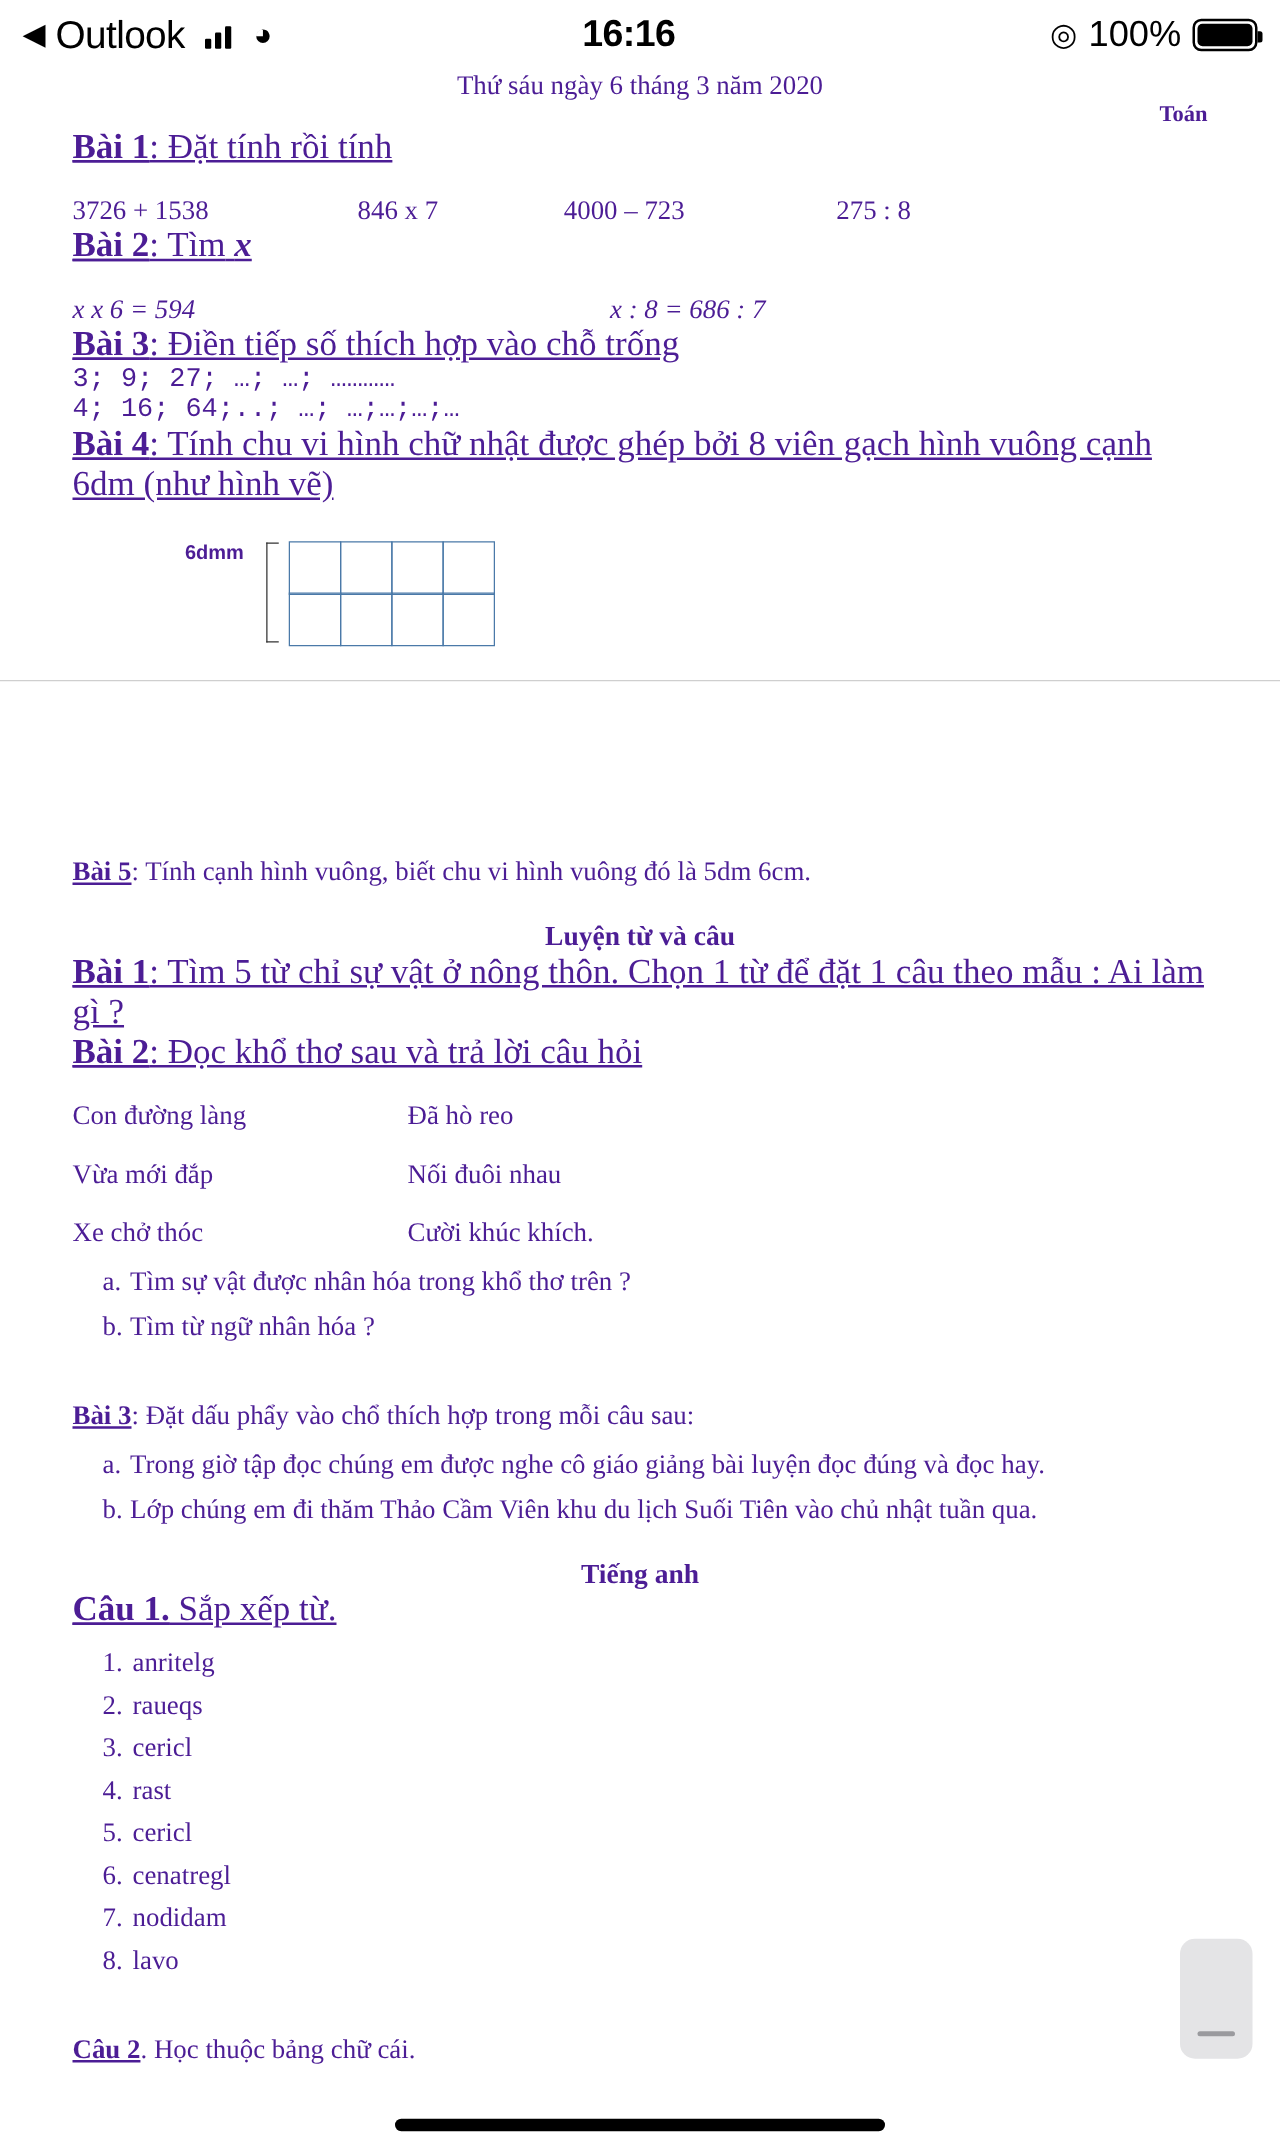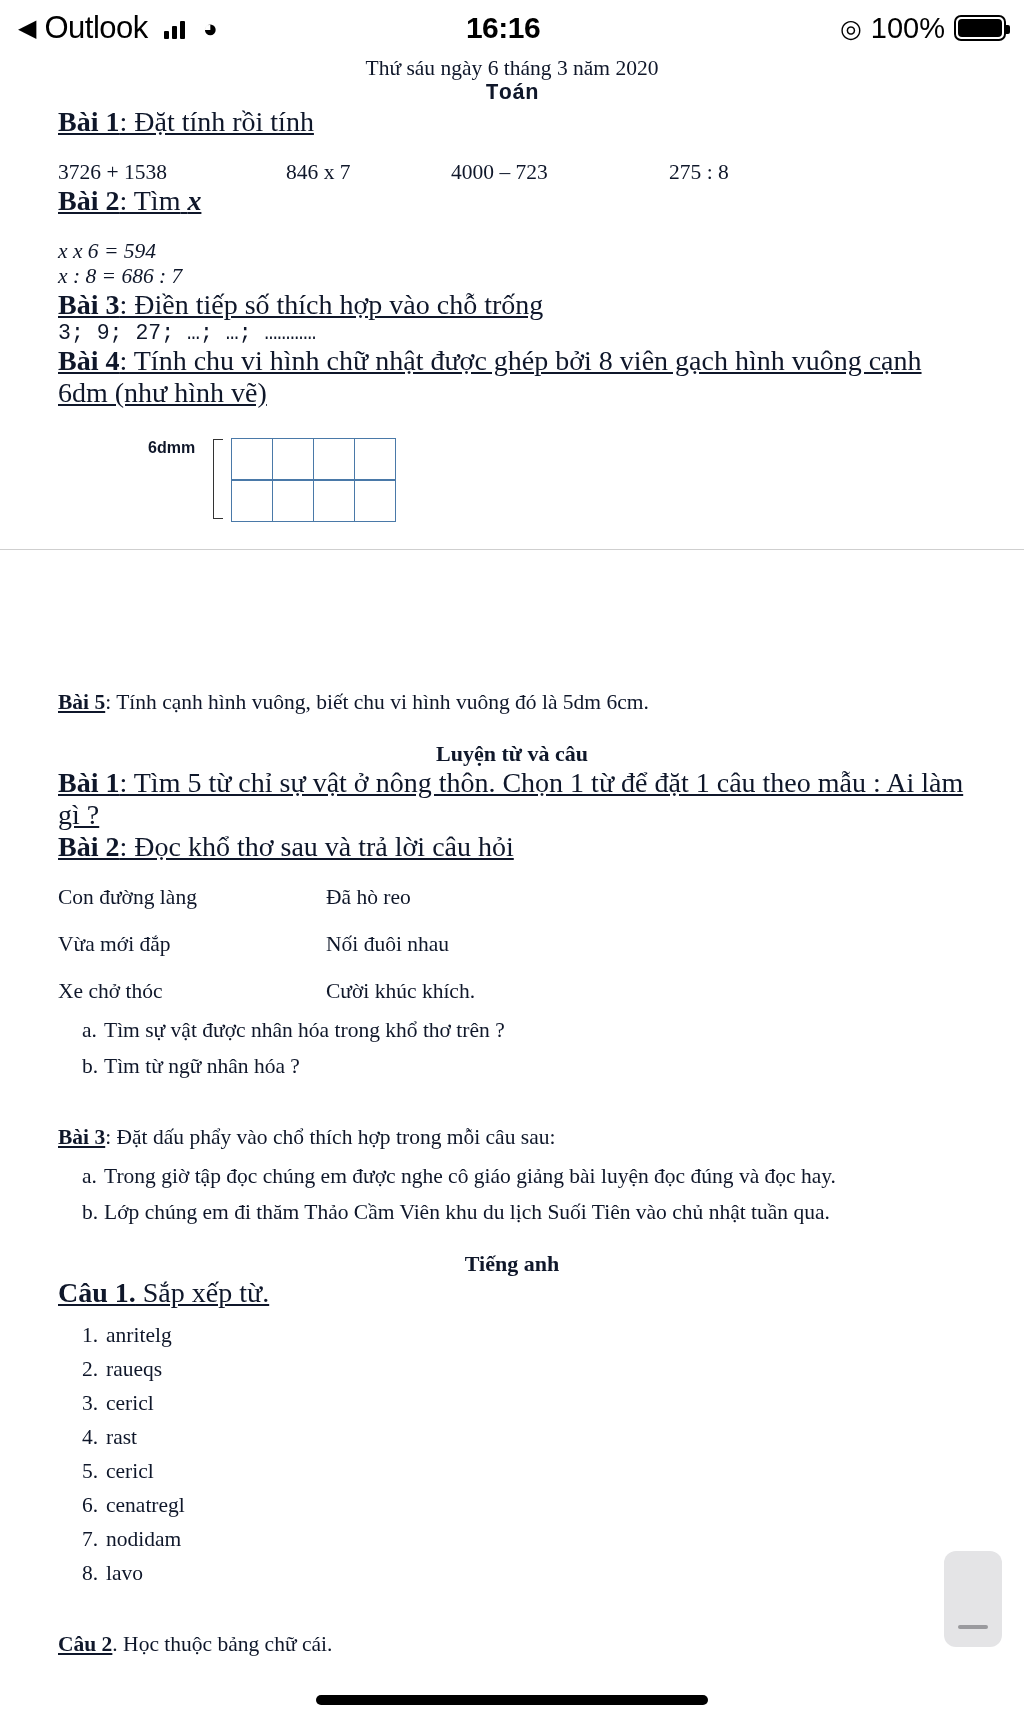--- a/index.html
+++ b/index.html
@@ -40,40 +40,40 @@
     width: 52px; height: 26px; border: 2px solid #000; border-radius: 7px;
     position: relative; padding: 2px;
   }
   .sb-batt::after {
     content: ""; position: absolute; right: -6px; top: 8px;
     width: 4px; height: 9px; background: #000; border-radius: 0 2px 2px 0;
   }
   .sb-batt i { display: block; height: 100%; background: #000; border-radius: 4px; }
 
   
-  .doc { padding: 0 58px 0 58px; color: #0f172a; }
+  .doc { padding: 0 58px 0 58px; color: #4c1d95; }
   .doc p { margin: 0 0 0 0; }
   .bold { font-weight: 700; }
   .u { text-decoration: underline; }
   .ital { font-style: italic; }
 
   .date { text-align: center; font-size: 21.5px; margin-top: 26px; }
-  .subject { text-align: center; font-weight: 700; font-size: 22px; margin-top: 24px; font-family: Liberation Mono, monospace; }
+  .subject { text-align: right; font-weight: 700; font-size: 18px; margin-top: 24px; }
   .subject2 { text-align: center; font-weight: 700; font-size: 22px; }
 
   .task { margin-top: 22px; font-size: 28px; text-decoration: underline; }
   .task .lbl { font-weight: 700; text-decoration: underline; }
 
   .row4 { display: flex; margin-top: 22px; font-size: 21.5px; }
   .row4 > div:nth-child(1){ width: 228px; }
   .row4 > div:nth-child(2){ width: 165px; }
   .row4 > div:nth-child(3){ width: 218px; }
   .row4 > div:nth-child(4){ width: 180px; }
 
-  .row2 { display: flex; margin-top: 22px; font-size: 21.5px; flex-direction: column; }
+  .row2 { display: flex; margin-top: 22px; font-size: 21.5px; }
   .row2 > div:nth-child(1){ width: 430px; }
 
   .seq { margin-top: 22px; font-size: 21.5px; font-family: Liberation Mono, monospace; }
 
   .figwrap { margin-top: 30px; display: flex; align-items: flex-start; padding-left: 90px; }
   .fig-label { font-family: "Liberation Sans", sans-serif; font-weight: 700; font-size: 16px; margin-right: 18px; }
   .brace {
     width: 10px; height: 80px; border-left: 1.5px solid #333;
     border-top: 1.5px solid #333; border-bottom: 1.5px solid #333; margin-right: 8px;
   }
@@ -161,20 +161,21 @@
   </p>
   <div class="row2">
     <div class="ital">x x 6 = 594</div>
     <div class="ital">x : 8 = 686 : 7</div>
   </div>
 
   <p class="task">
     <span class="lbl">Bài 3</span><span>: Điền tiếp số thích hợp vào chỗ trống</span>
   </p>
   <p class="seq">3; 9; 27; …; …; …………</p>
+  <p class="seq">4; 16; 64;..; …; …;…;…;…</p>
 
   <p class="task">
     <span class="lbl">Bài 4</span><span>: Tính chu vi hình chữ nhật được ghép bởi 8 viên gạch hình vuông cạnh 6dm (như hình vẽ)</span>
   </p>
 
   <div class="figwrap">
     <span class="fig-label">6dmm</span>
     <span class="brace"></span>
     <span class="grid">
       <div></div>

